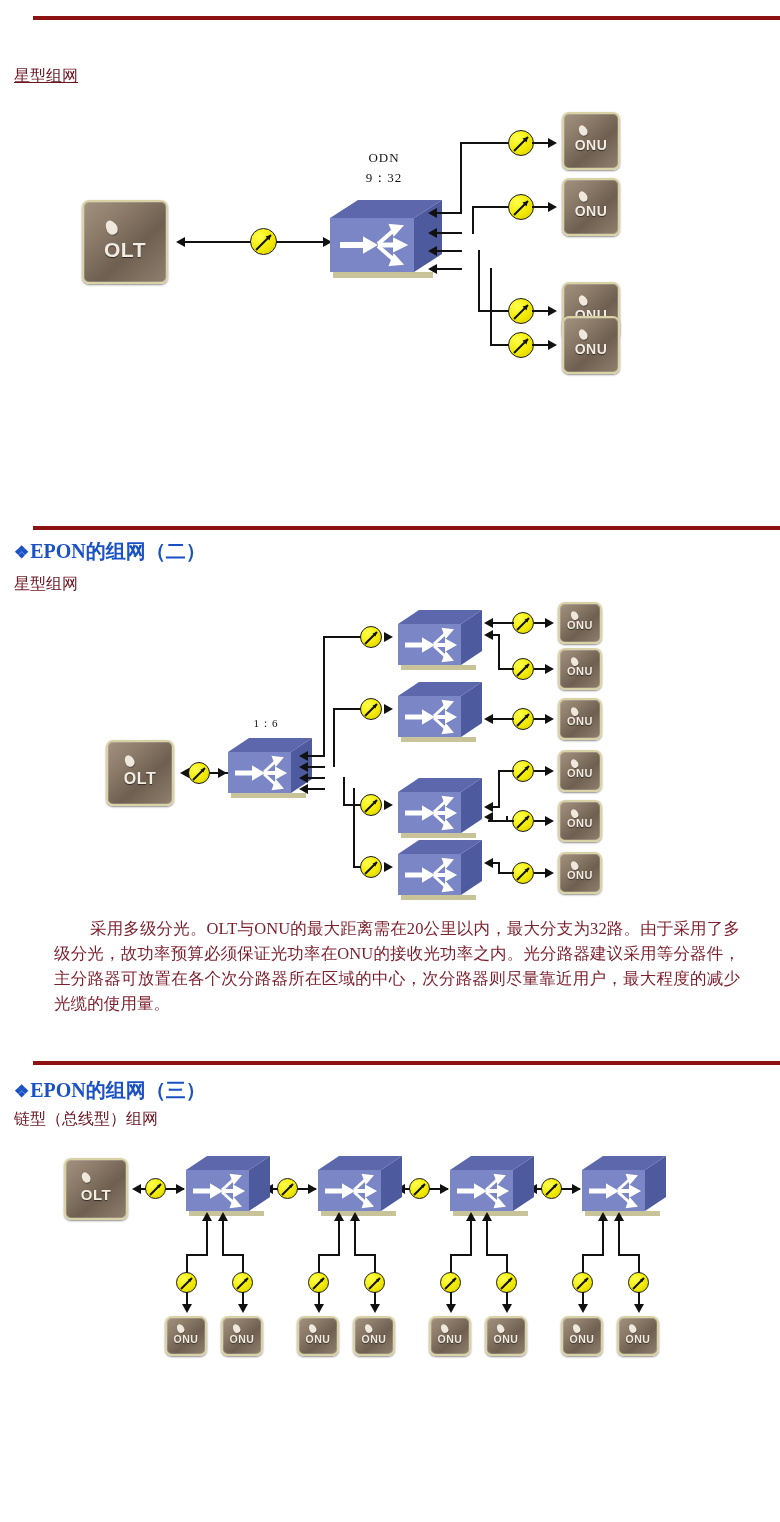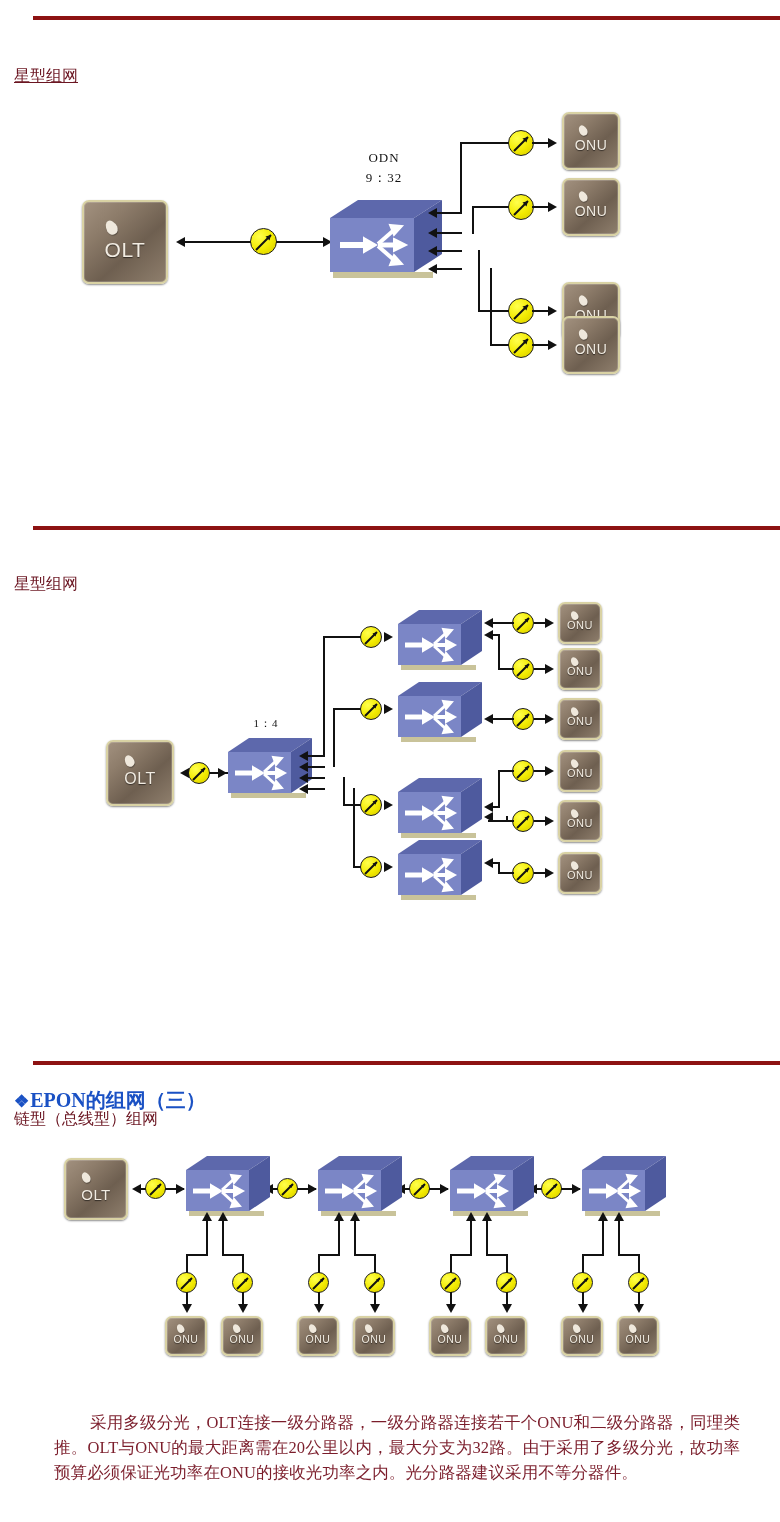--- a/index.html
+++ b/index.html
@@ -78,21 +78,21 @@
     border: 2px solid #d9d2a4;
     box-shadow: 0 1px 2px rgba(0,0,0,.45), inset 0 0 0 1px rgba(255,255,255,.18);
     box-sizing: border-box;
     display: flex;
     align-items: flex-end;
     justify-content: center;
   }
   .dev .lbl {
     color: #f2ece2;
     font-family: "Liberation Sans", sans-serif;
-    font-weight: normal;
+    font-weight: bold;
     letter-spacing: 0.5px;
     line-height: 1;
     text-shadow: 0 1px 1px rgba(0,0,0,.55);
     position: relative;
   }
   .dev .dot {
     position: absolute;
     background: #efe8dc;
     border-radius: 50% 50% 50% 50% / 60% 60% 40% 40%;
     transform: rotate(-28deg);
@@ -276,40 +276,43 @@
     <div class="dev dev-onu" style="left:562px;top:216px;width:58px;height:58px;">
       <span class="dot" style="width:8px;height:11px;left:15px;top:11px;"></span>
       <span class="lbl" style="font-size:14px;margin-bottom:16px;">ONU</span>
     </div>
   </div>
 
 </div>
 
 <div class="slide" style="top:520px;height:535px;">
   <div class="divider" style="top:6px;"></div>
+  <div class="sec-title" style="top:18px;">
+    <span class="bullet">❖</span><span>EPON的组网（二）</span>
+  </div>
   <div class="sec-sub" style="top:54px;">星型组网</div>
 
   <div class="diagram" style="top:78px;height:290px;">
 
     <div class="dev dev-olt" style="left:106px;top:142px;width:68px;height:66px;">
       <span class="dot" style="width:9px;height:12px;left:17px;top:13px;"></span>
       <span class="lbl" style="font-size:16px;margin-bottom:17px;">OLT</span>
     </div>
 
     <div class="wire wire-h" style="left:184px;top:174px;width:44px;"></div>
     <div class="arrow arrow-l" style="left:180px;top:170px;"></div>
     <div class="arrow arrow-r" style="left:218px;top:170px;"></div>
     <div class="conn" style="left:188px;top:164px;width:22px;height:22px;">
       <svg width="22" height="22" viewBox="0 0 22 22">
           <line x1="4" y1="17" x2="16" y2="5" stroke="#111" stroke-width="2"></line>
           <path d="M16 5 L11.5 6.5 L14.5 9.5 Z" fill="#111"></path>
         </svg>
     </div>
 
-    <div class="dlabel" style="left:228px;top:118px;width:76px;font-size:11px;">1：4</div>
+    <div class="dlabel" style="left:228px;top:118px;width:76px;font-size:11px;">1：6</div>
 
     <div class="split" style="left:228px;top:140px;">
       <svg width="84" height="64" viewBox="0 0 84 64">
         <polygon points="3,55 78,55 78,60 3,60" fill="#c9c39a"></polygon>
         <polygon points="0,14 63,14 63,55 0,55" fill="#7b86c6"></polygon>
         <polygon points="0,14 21,0 84,0 63,14" fill="#5d68ac"></polygon>
         <polygon points="63,14 84,0 84,41 63,55" fill="#4e5a9e"></polygon>
         <g fill="#ffffff" stroke="#ffffff" stroke-width="2">
           <line x1="7" y1="35" x2="26" y2="35" stroke-width="5"></line>
           <polygon points="25,29 35,35 25,41"></polygon>
@@ -540,25 +543,26 @@
         </svg>
     </div>
     <div class="wire wire-v" style="left:498px;top:264px;height:12px;"></div>
     <div class="wire wire-h" style="left:498px;top:274px;width:16px;"></div>
     <div class="wire wire-h" style="left:488px;top:264px;width:12px;"></div>
     <div class="arrow arrow-l" style="left:484px;top:260px;"></div>
     <div class="wire wire-h" style="left:534px;top:274px;width:12px;"></div>
     <div class="arrow arrow-r" style="left:545px;top:270px;"></div>
   </div>
 
+  <div class="body-text" style="top:396px;">采用多级分光。OLT与ONU的最大距离需在20公里以内，最大分支为32路。由于采用了多级分光，故功率预算必须保证光功率在ONU的接收光功率之内。光分路器建议采用等分器件，主分路器可放置在各个次分路器所在区域的中心，次分路器则尽量靠近用户，最大程度的减少光缆的使用量。</div>
 </div>
 
 <div class="slide" style="top:1055px;height:467px;">
   <div class="divider" style="top:6px;"></div>
-  <div class="sec-title" style="top:32px;font-family:Liberation Serif, serif;">
+  <div class="sec-title" style="top:22px;font-family:Liberation Serif, serif;">
     <span class="bullet">❖</span><span>EPON的组网（三）</span>
   </div>
   <div class="sec-sub" style="top:54px;">链型（总线型）组网</div>
 
   <div class="diagram" style="top:85px;height:290px;">
 
     <div class="dev dev-olt" style="left:64px;top:18px;width:64px;height:62px;">
       <span class="dot" style="width:8px;height:11px;left:16px;top:12px;"></span>
       <span class="lbl" style="font-size:15px;margin-bottom:16px;">OLT</span>
     </div>
@@ -807,14 +811,13 @@
     <div class="dev dev-onu" style="left:561px;top:176px;width:42px;height:40px;">
       <span class="dot" style="width:7px;height:9px;left:10px;top:6px;"></span>
       <span class="lbl" style="font-size:10.5px;margin-bottom:10px;">ONU</span>
     </div>
     <div class="dev dev-onu" style="left:617px;top:176px;width:42px;height:40px;">
       <span class="dot" style="width:7px;height:9px;left:10px;top:6px;"></span>
       <span class="lbl" style="font-size:10.5px;margin-bottom:10px;">ONU</span>
     </div>
   </div>
 
-  <div class="body-text" style="top:355px;">采用多级分光，OLT连接一级分路器，一级分路器连接若干个ONU和二级分路器，同理类推。OLT与ONU的最大距离需在20公里以内，最大分支为32路。由于采用了多级分光，故功率预算必须保证光功率在ONU的接收光功率之内。光分路器建议采用不等分器件。</div>
 </div>
 
 </body></html>

